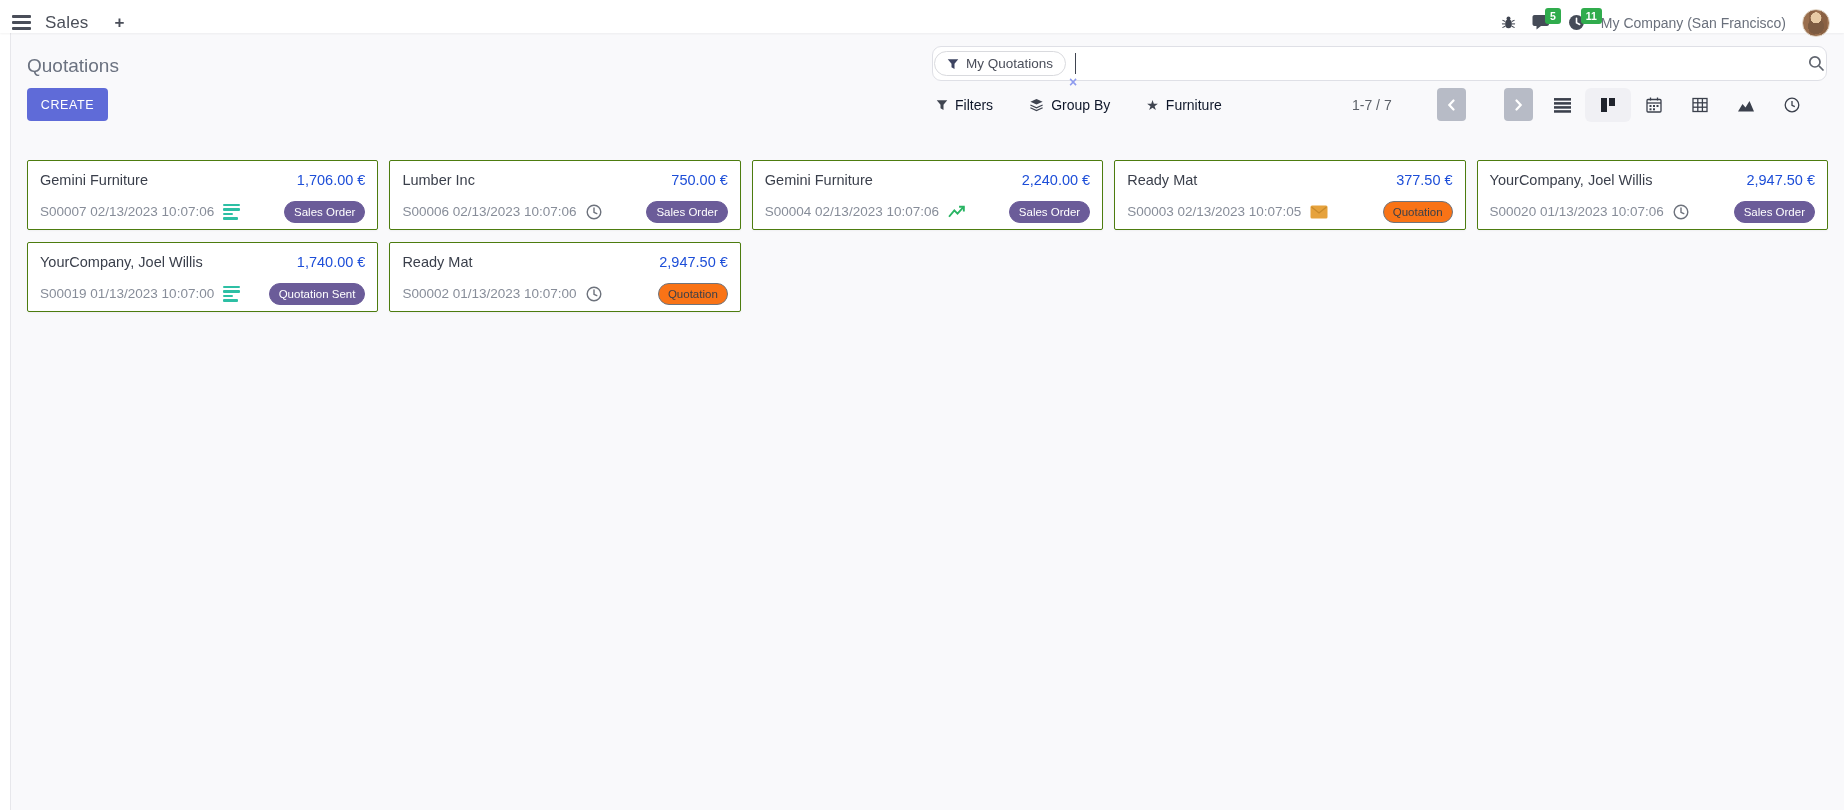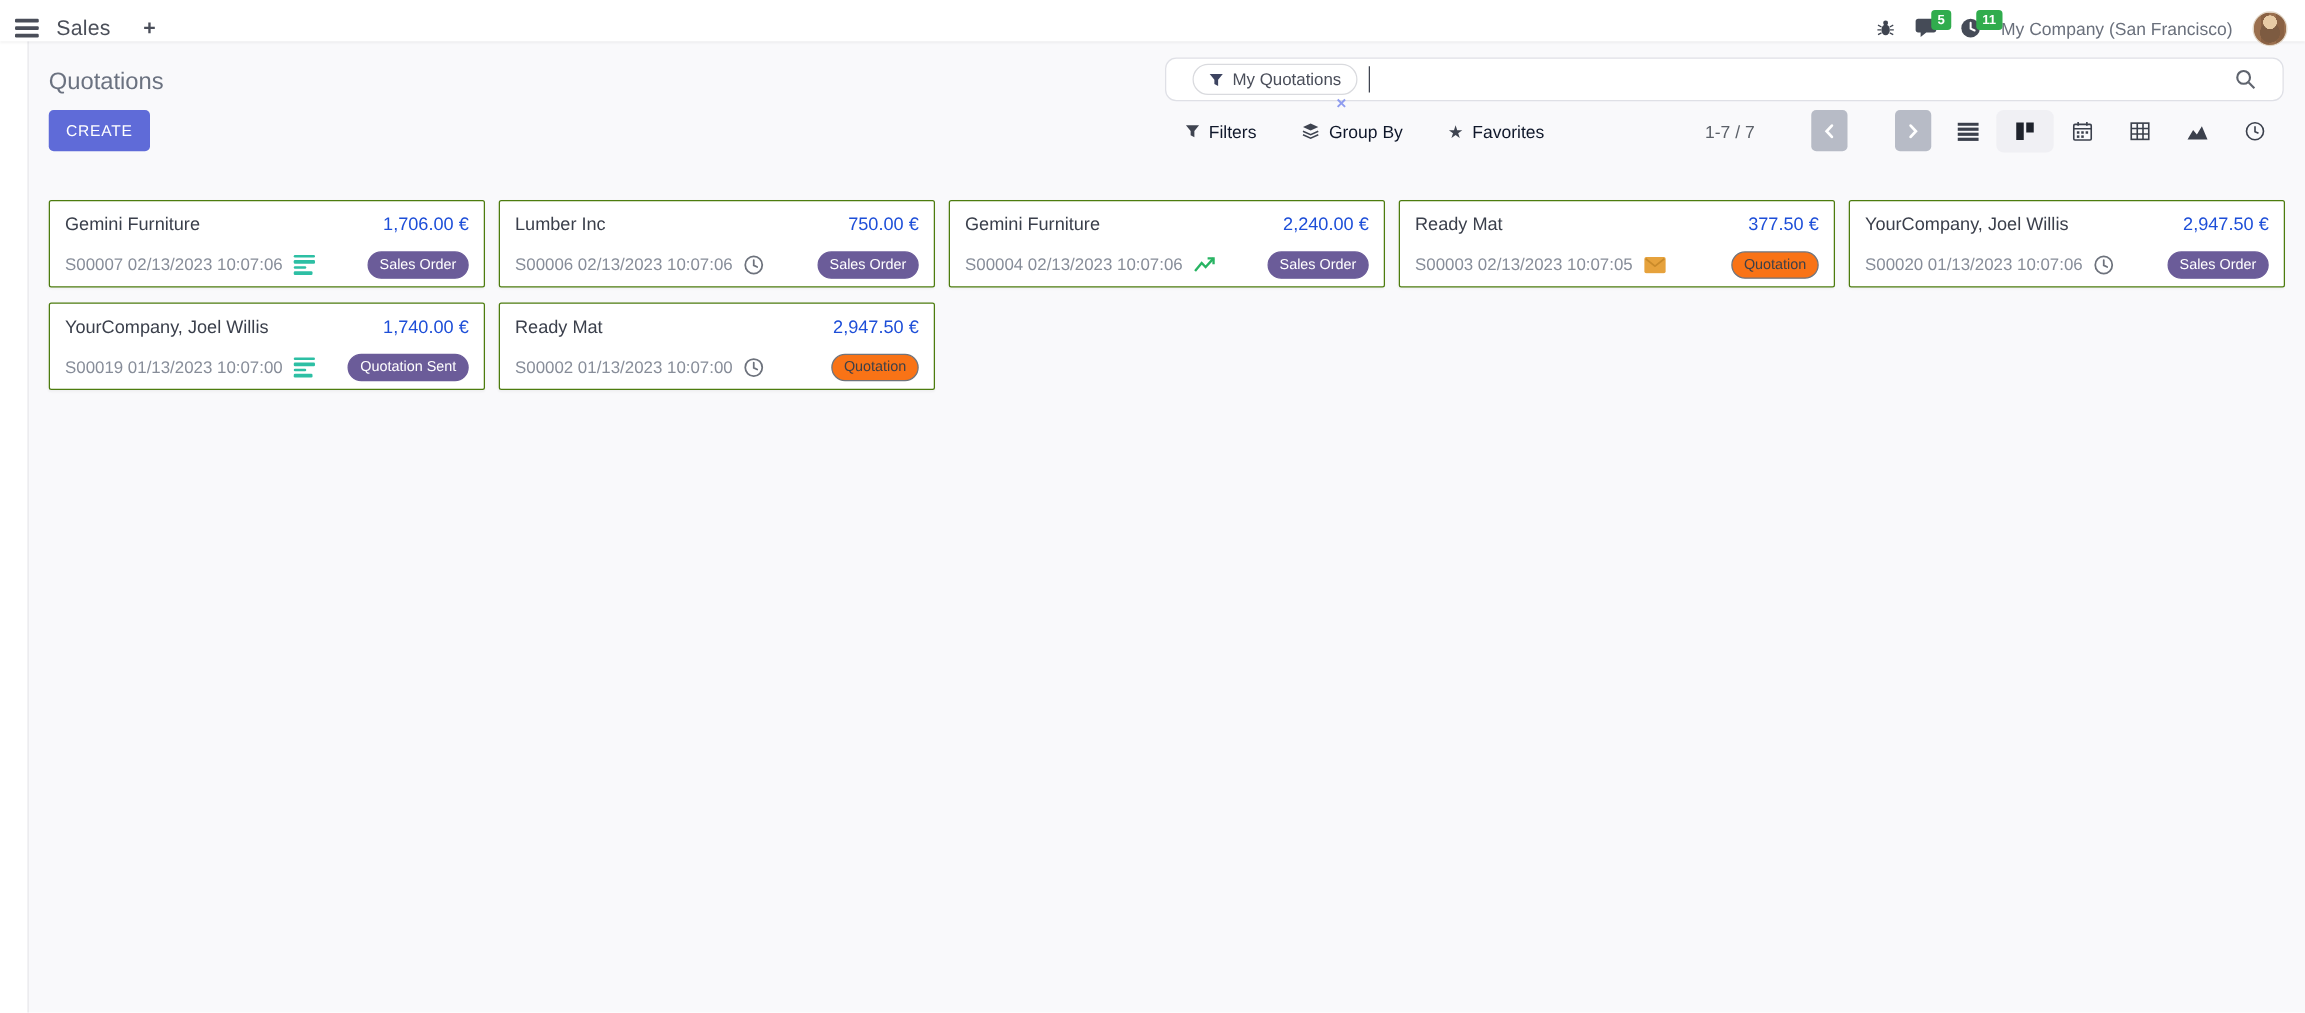--- a/index.html
+++ b/index.html
@@ -25,28 +25,28 @@
   .avatar { width:28px; height:28px; border-radius:50%; cursor:pointer;
             background:
               radial-gradient(circle at 50% 30%, #e8cba5 0 24%, transparent 25%),
               radial-gradient(circle at 50% 62%, #7d5b41 0 38%, transparent 39%),
               repeating-linear-gradient(90deg, #9a6f4e 0 6px, #8a6143 6px 12px);
             border:1px solid #e2d6c6; }
 
   
   .content { position:absolute; top:33px; left:0; right:0; bottom:0; background:#fff; }
   .panel { position:absolute; top:0; left:10px; right:0; bottom:0;
-           background:#f9f9fb; border-left:1px solid #e7e7eb;margin-left:12px; }
+           background:#f9f9fb; border-left:1px solid #e7e7eb; }
 
   
   .cp-row1 { display:flex; justify-content:space-between; align-items:flex-start;
              padding:13px 17px 0 16px; }
   .page-title { font-size:19px; color:#6b7280; font-weight:400; margin-top:9px; }
   .search-box { width:895px; height:35px; background:#fff; border:1px solid #dfe0e6;
-                border-radius:9px; display:flex; align-items:center; padding:0 21px;
+                border-radius:9px; display:flex; align-items:center; padding:0 1px;
                 position:relative; }
   .facet { display:flex; align-items:center; gap:7px; border:1px solid #d9dade;
            border-radius:16px; height:25px; padding:0 12px; background:#fff; }
   .facet-label { font-size:13.5px; color:#4a4e5a; }
   .caret { width:1px; height:21px; background:#3f4450; margin-left:9px; }
   .search-input { flex:1; border:none; outline:none; background:transparent;
                   font-size:14px; color:#4a4e5a; margin-left:6px;
                   font-family:"Liberation Sans", sans-serif; }
   .search-input::placeholder { color:#c9cbd2; }
   .facet-remove { position:absolute; left:136px; top:28px; color:#8f9cef;
@@ -180,21 +180,21 @@
         </div>
         <div class="fg-item">
           <svg width="15" height="14" viewBox="0 0 16 16">
             <path d="M8 1 15 4.2 8 7.4 1 4.2z" fill="#3f4450"></path>
             <path d="M1 8l7 3.2L15 8M1 11.2l7 3.2 7-3.2" fill="none" stroke="#3f4450" stroke-width="1.4"></path>
           </svg>
           <span class="lbl">Group By</span>
         </div>
         <div class="fg-item">
           <span class="star">★</span>
-          <span class="lbl">Favorites</span>
+          <span class="lbl">Furniture</span>
         </div>
       </div>
 
       <div class="pager">
         <span class="pager-text">1-7 / 7</span>
         <button class="pager-btn">
           <svg width="9" height="12" viewBox="0 0 8 12" fill="none" stroke="#fff" stroke-width="2.2" stroke-linecap="round">
               <polyline points="6,1.5 1.8,6 6,10.5"></polyline>
             </svg>
         </button>

